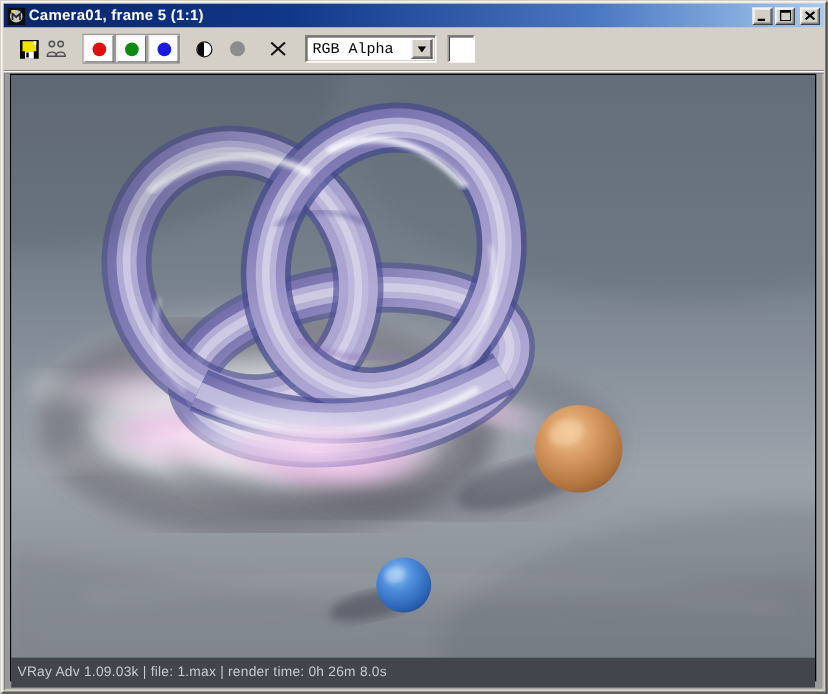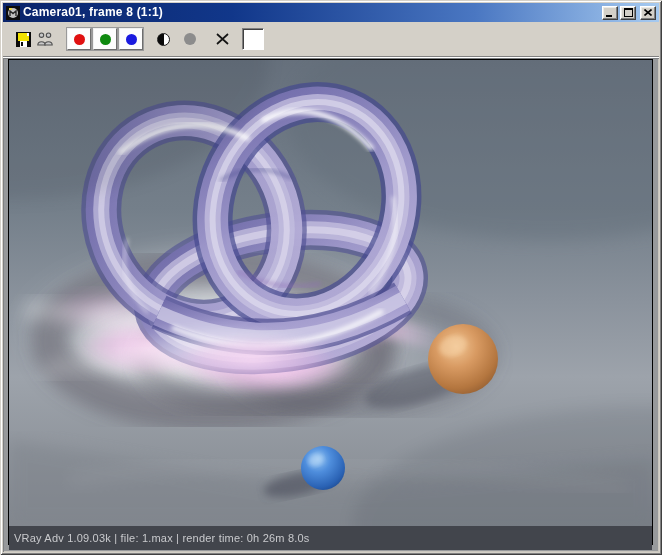--- a/index.html
+++ b/index.html
@@ -97,21 +97,21 @@
 
 <div class="window">
 
   <div class="titlebar">
     <svg class="title-icon" viewBox="0 0 14 14">
       <rect x="0" y="0" width="14" height="14" fill="#0c0c0c"></rect>
       <circle cx="7" cy="7" r="5" fill="#c3c3c3"></circle>
       <path d="M4,10 L4,5 L7,7.6 L10,5 L10,10" fill="none" stroke="#2a2a2a" stroke-width="1.4"></path>
       <rect x="3" y="2" width="3" height="2" fill="#e8d44a"></rect>
     </svg>
-    <span class="title-text">Camera01, frame 8 (1:1)</span>
+    <span class="title-text">Camera01, frame 5 (1:1)</span>
     <div class="title-controls">
       <div class="tbtn">
         <svg width="8" height="8" viewBox="0 0 8 8">
           <rect x="0" y="6" width="6" height="2" fill="#000"></rect>
         </svg>
       </div>
       <div class="tbtn">
         <svg width="9" height="9" viewBox="0 0 9 9">
           <rect x="0.5" y="1.5" width="8" height="7" fill="none" stroke="#000"></rect>
           <rect x="0" y="0" width="9" height="2" fill="#000"></rect>
@@ -163,20 +163,28 @@
     </div>
     <div class="flat-btn alpha-btn">
       <div class="alpha-glyph"></div>
     </div>
     <div class="flat-btn clear-btn">
       <svg width="13" height="12" viewBox="0 0 13 12">
         <path d="M1,1 L12,11 M12,1 L1,11" stroke="#141414" stroke-width="1.7"></path>
       </svg>
     </div>
 
+    <div class="combo">
+      <span class="combo-value">RGB Alpha</span>
+      <div class="combo-arrow">
+        <svg width="7" height="5" viewBox="0 0 7 5">
+          <path d="M0,0 L7,0 L3.5,5 Z" fill="#000"></path>
+        </svg>
+      </div>
+    </div>
 
     <div class="swatch"></div>
   </div>
   <div class="tool-sep"></div>
 
   <div class="client">
     <div class="canvas">
 
       <svg class="render-image" viewBox="0 0 643 466">
         <defs>

